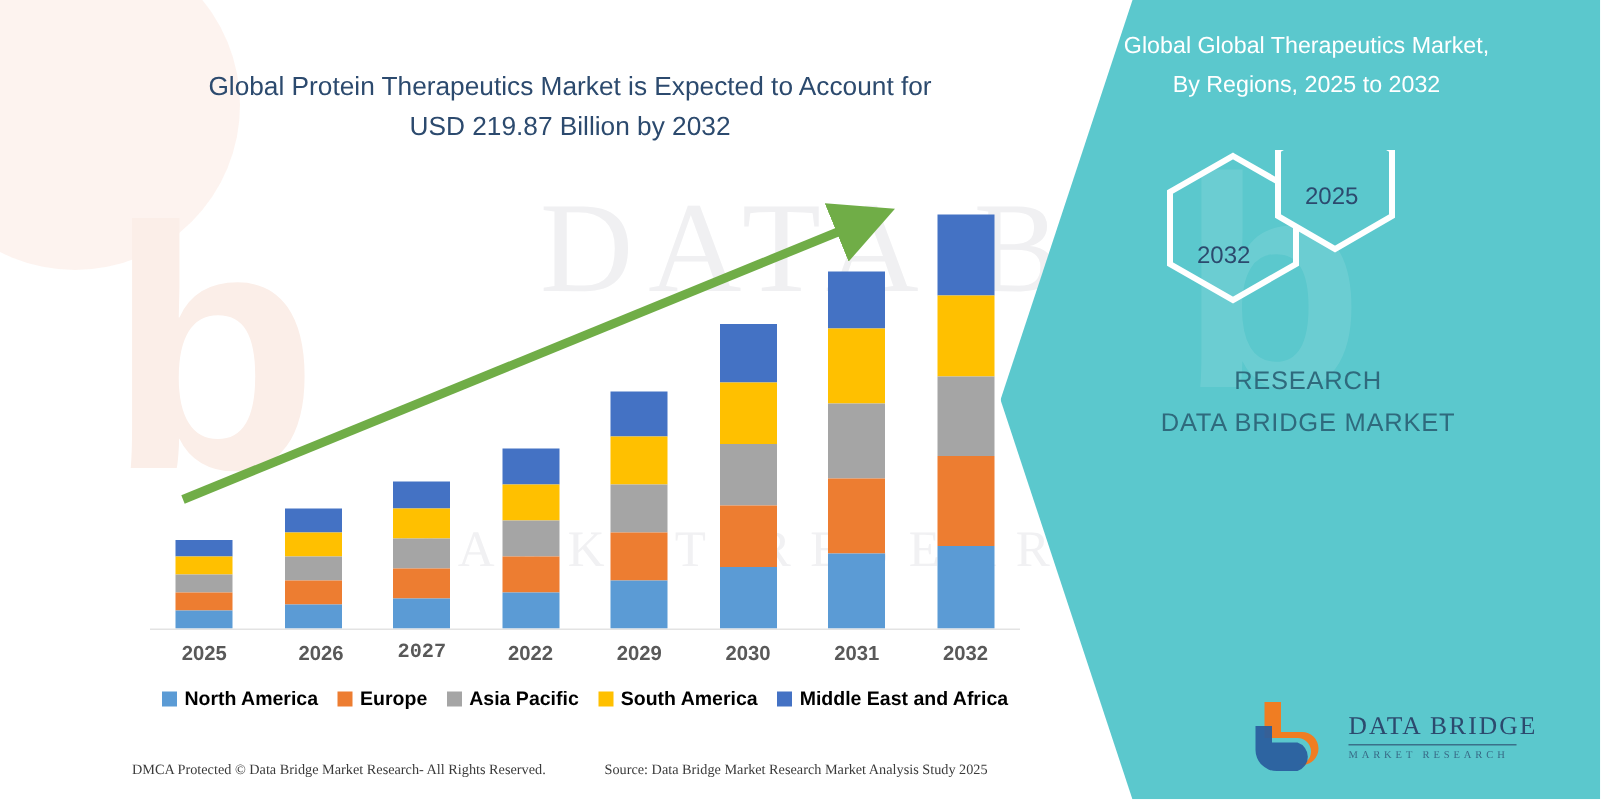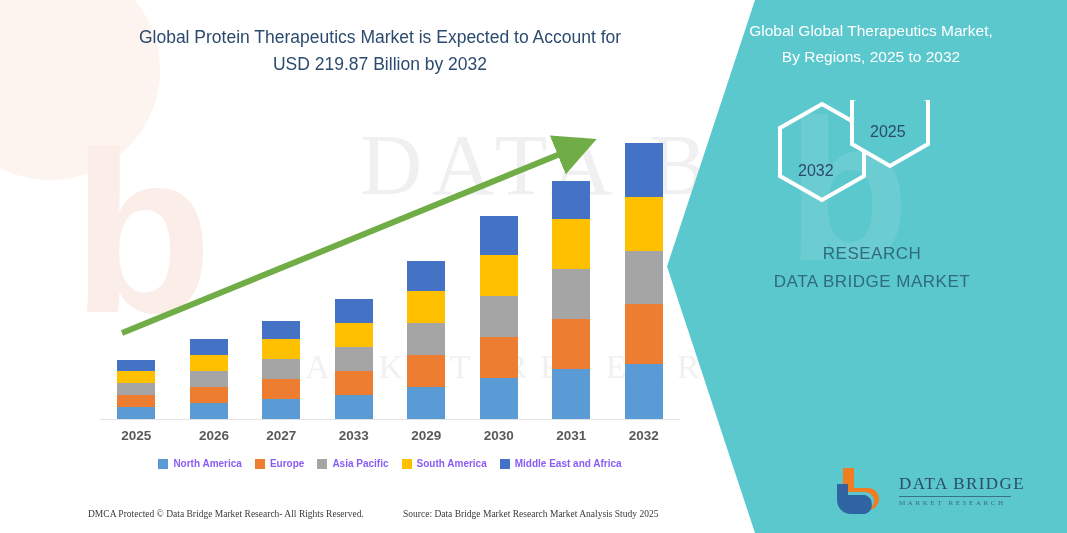--- a/index.html
+++ b/index.html
@@ -33,21 +33,21 @@
     font-size: 34px; letter-spacing: 13px; color: #f1f1f3;
     white-space: nowrap;
   }
   .wm-mark {
     position: absolute; left: 72px; top: 118px;
     font-family: "Liberation Sans", sans-serif;
     font-size: 230px; line-height: 230px; color: #fbeee8; font-weight: 700;
   }
 
   .chart-title {
-    position: absolute; left: 80px; top: 24px; width: 600px;
+    position: absolute; left: 80px; top: 44px; width: 600px;
     text-align: center;
     font-size: 17.5px; line-height: 27px; color: #2c4a6e;
     font-family: "Liberation Sans", sans-serif;
   }
 
   
   .chart-area {
     position: absolute; left: 100px; top: 130px; width: 580px; height: 290px;
   }
   .baseline {
@@ -73,21 +73,21 @@
     font-size: 13.5px; font-weight: bold; color: #595959;
   }
 
   .legend {
     position: absolute; left: 100px; top: 458px; width: 580px;
     display: flex; justify-content: center; align-items: center; gap: 13px;
     flex-wrap: nowrap;
   }
   .legend-item { display: flex; align-items: center; gap: 5px; white-space: nowrap; }
   .legend-swatch { width: 10px; height: 10px; display: inline-block; }
-  .legend-label { font-size: 10px; font-weight: bold; color: #8b5cf6; }
+  .legend-label { font-size: 13px; font-weight: bold; color: #000000; }
 
   .footer-left {
     position: absolute; left: 88px; top: 509px;
     font-family: "Liberation Serif", serif;
     font-size: 9.5px; color: #3a3a3a; white-space: nowrap;
   }
   .footer-right {
     position: absolute; left: 403px; top: 509px;
     font-family: Liberation Serif, serif;
     font-size: 9.5px; color: #3a3a3a; white-space: nowrap;
@@ -218,22 +218,22 @@
         <marker id="ah" markerWidth="7" markerHeight="7" refX="2.2" refY="3.5" orient="auto">
           <path d="M0,0 L7,3.5 L0,7 z" fill="#70ad47"></path>
         </marker>
       </defs>
       <line x1="22" y1="208" x2="470" y2="25" stroke="#70ad47" stroke-width="6" marker-end="url(#ah)"></line>
     </svg>
 
     <div class="xaxis" id="xaxis">
         <div class="xlabel" style="left: 6.25px;">2025</div>
         <div class="xlabel" style="left: 84px;">2026</div>
-        <div class="xlabel" style="left: 151.25px;">2027</div>
-        <div class="xlabel" style="left: 223.75px;">2033</div>
+        <div class="xlabel" style="left: 151.25px; font-family: Liberation Mono, monospace;">2027</div>
+        <div class="xlabel" style="left: 223.75px;">2022</div>
         <div class="xlabel" style="left: 296.25px;">2029</div>
         <div class="xlabel" style="left: 368.75px;">2030</div>
         <div class="xlabel" style="left: 441.25px;">2031</div>
         <div class="xlabel" style="left: 513.75px;">2032</div>
       </div>
 
     <div class="legend" id="legend">
         <div class="legend-item">
           <span class="legend-swatch" style="background: rgb(91, 155, 213);"></span>
           <span class="legend-label">North America</span>

